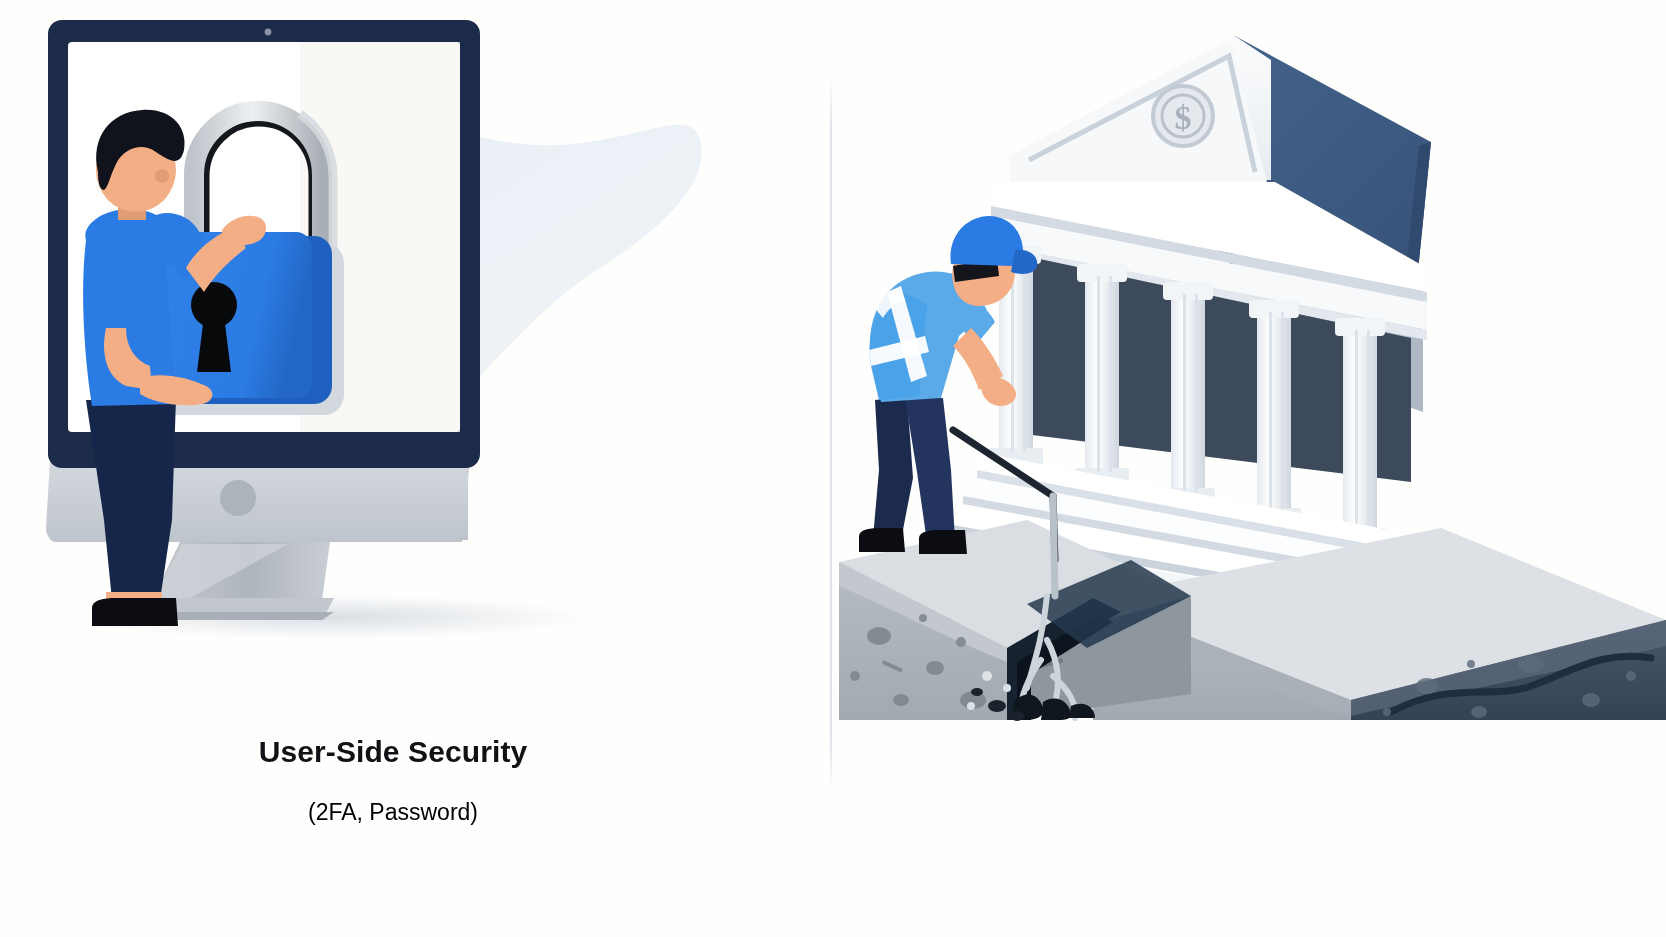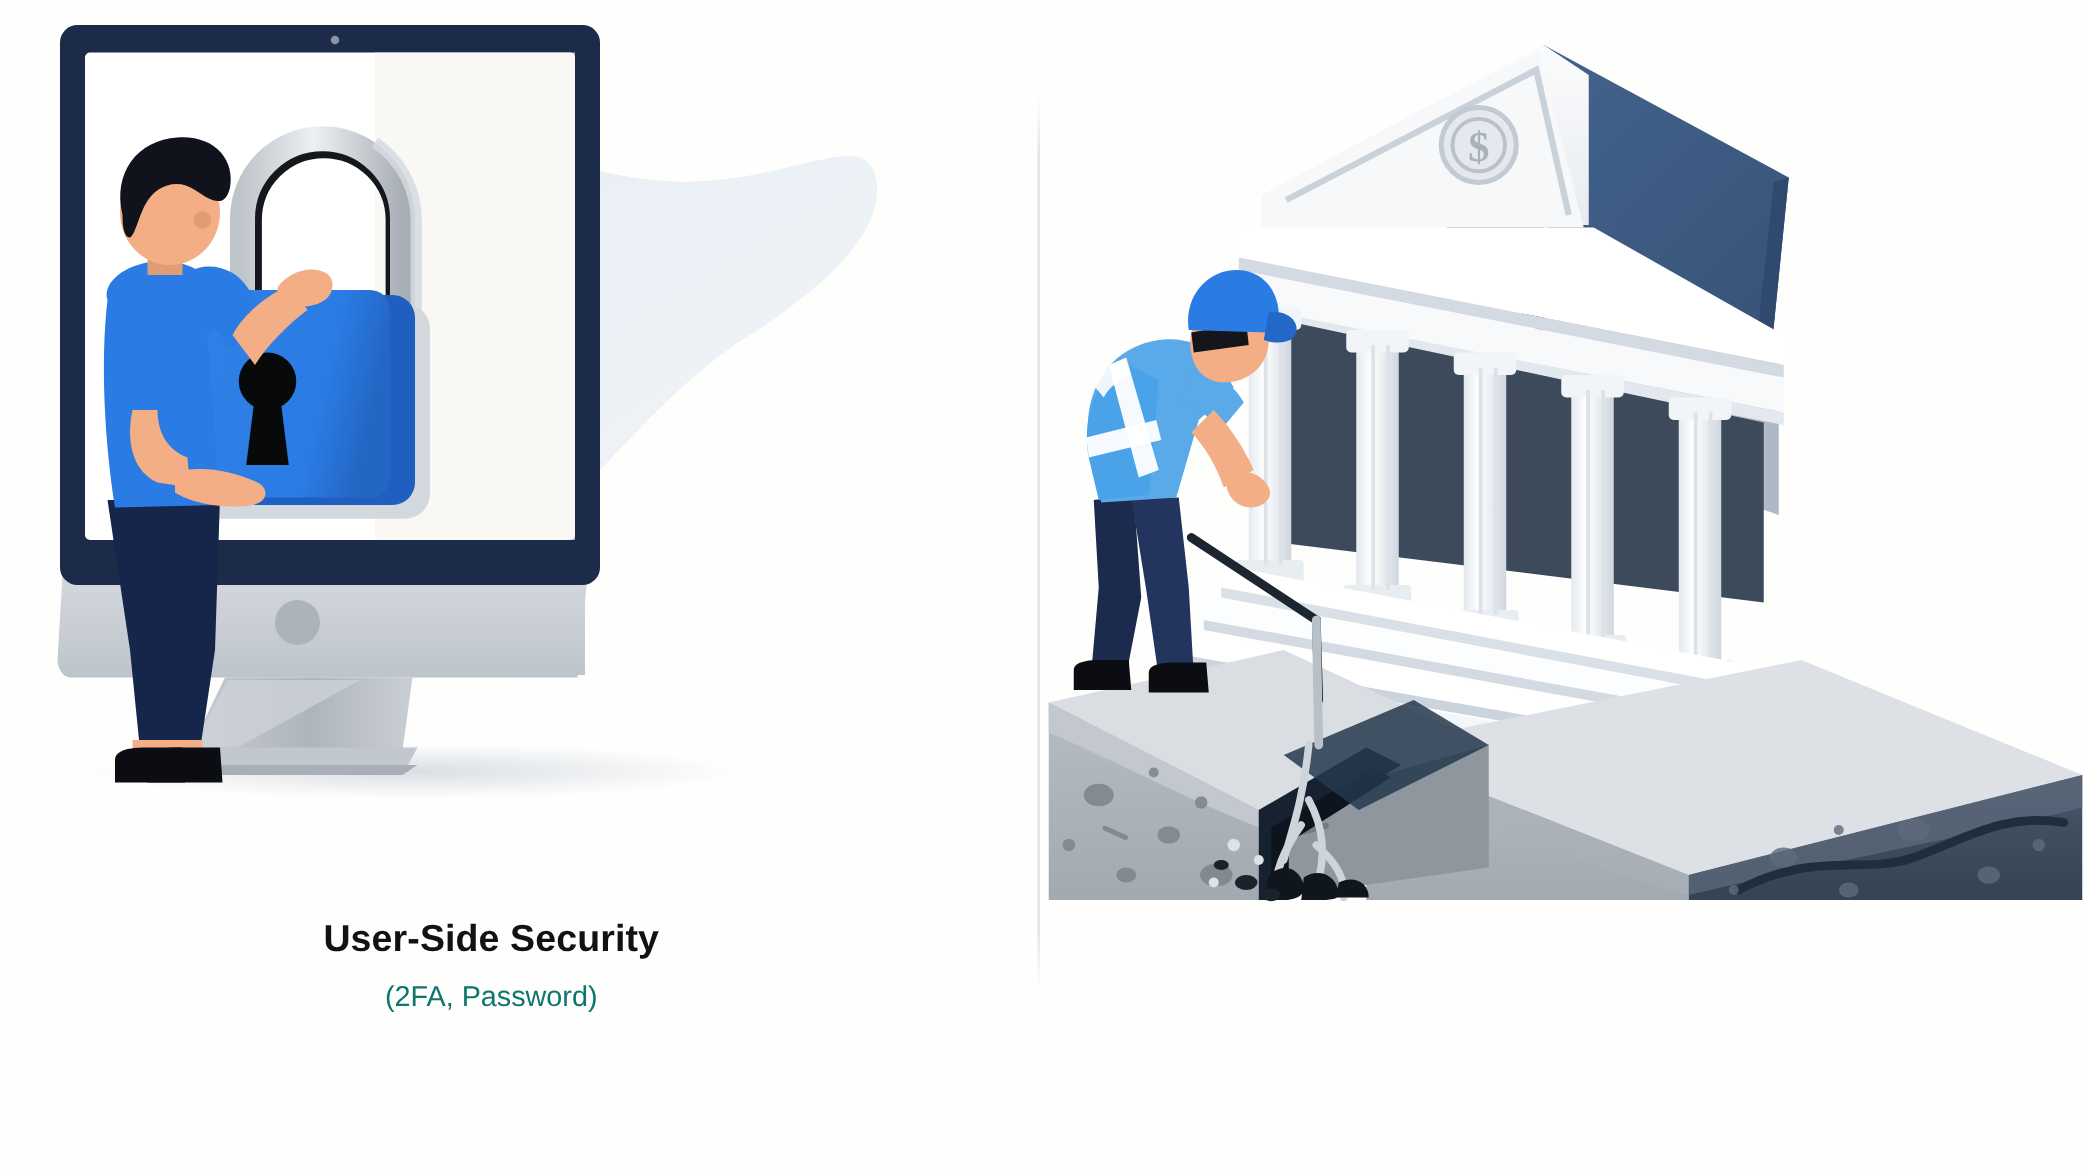--- a/index.html
+++ b/index.html
@@ -19,21 +19,21 @@
     position:absolute;left:830px;top:76px;width:2px;height:716px;
     background:linear-gradient(to bottom,rgba(222,226,231,0) 0%,#dfe3e8 7%,#dfe3e8 93%,rgba(222,226,231,0) 100%);
   }
 
   .caption{position:absolute;text-align:center;width:600px;}
   .cap-title{
     font-size:30px;font-weight:bold;color:#111215;letter-spacing:.1px;
     white-space:nowrap;
   }
   .cap-sub{
-    font-size:23px;color:#0f766e;margin-top:15px;white-space:nowrap;
+    font-size:23px;color:#000000;margin-top:30px;white-space:nowrap;
   }
   #caption-left{left:93px;top:735px;}
 
   svg{display:block;position:absolute;top:0;left:0;overflow:visible;}
 </style>
 </head>
 <body>
 
 <div class="stage">
 

